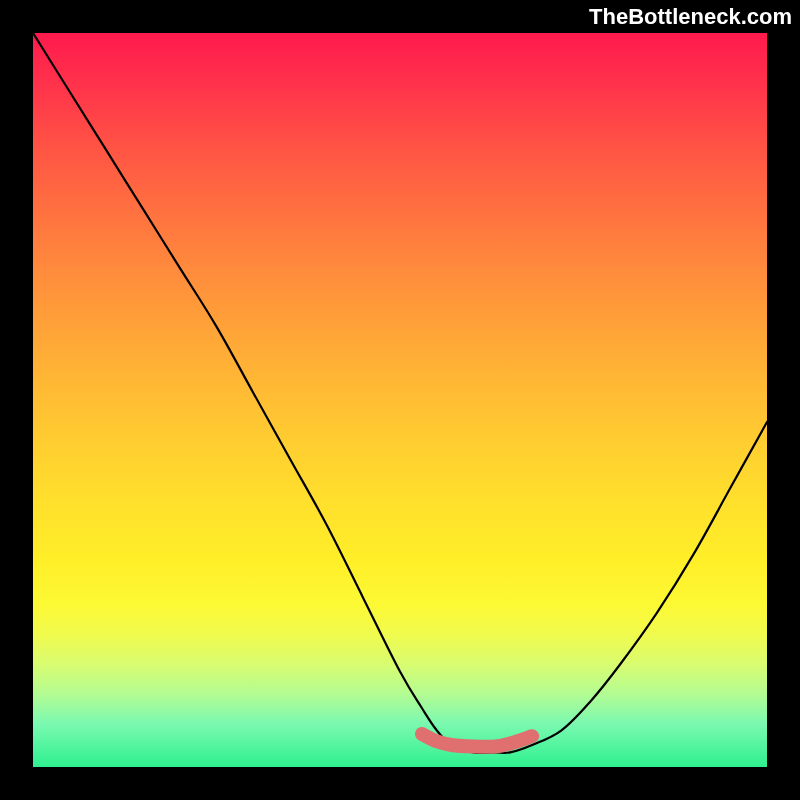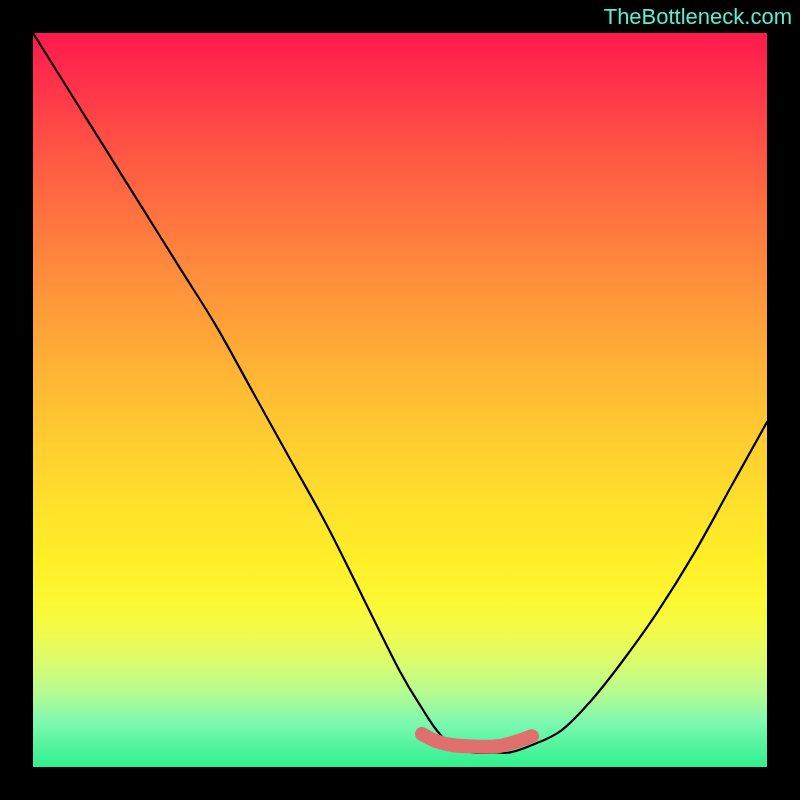--- a/index.html
+++ b/index.html
@@ -8,23 +8,23 @@
     width: 800px;
     height: 800px;
     background: #000;
     position: relative;
     font-family: Arial, sans-serif;
   }
   .watermark {
     position: absolute;
     top: 4px;
     right: 8px;
-    color: #5eead4;
+    color: #ffffff;
     font-size: 22px;
-    font-weight: 400;
+    font-weight: 700;
     z-index: 10;
   }
   .plot-area {
     position: absolute;
     left: 33px;
     top: 33px;
     width: 734px;
     height: 734px;
     overflow: hidden;
   }

